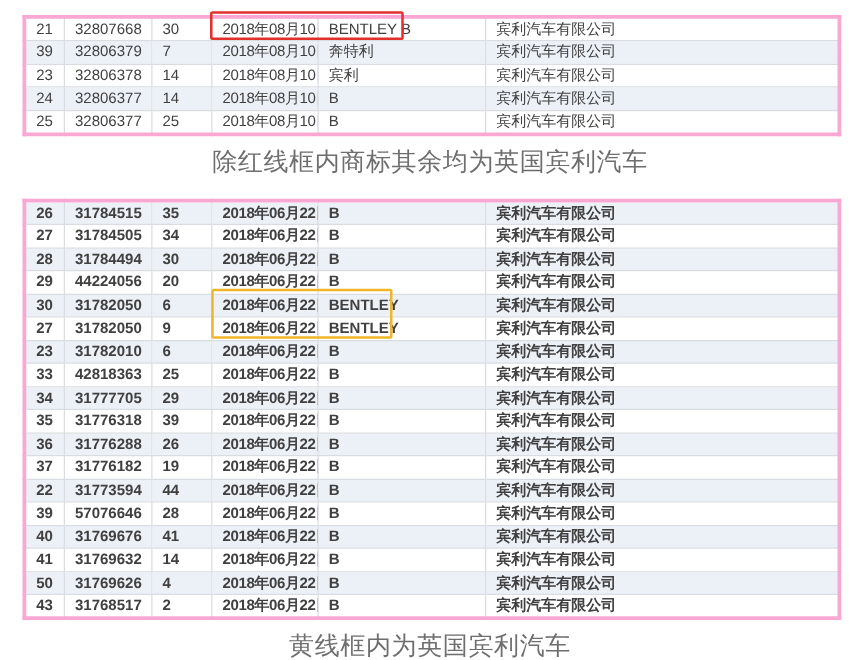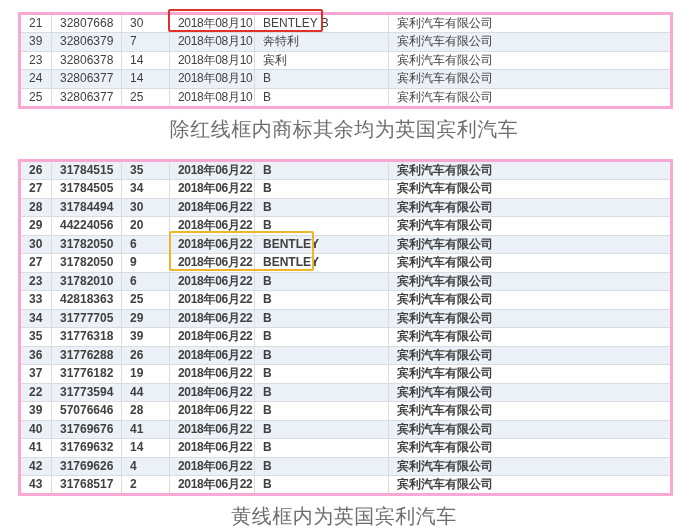--- a/index.html
+++ b/index.html
@@ -226,21 +226,21 @@
   </tr>
         <tr>
     <td class="c-no">41</td>
     <td class="c-reg">31769632</td>
     <td class="c-cls">14</td>
     <td class="c-date">2018年06月22日</td>
     <td class="c-name">B</td>
     <td class="c-company">宾利汽车有限公司</td>
   </tr>
         <tr>
-    <td class="c-no">42</td>
+    <td class="c-no">50</td>
     <td class="c-reg">31769626</td>
     <td class="c-cls">4</td>
     <td class="c-date">2018年06月22日</td>
     <td class="c-name">B</td>
     <td class="c-company">宾利汽车有限公司</td>
   </tr>
         <tr>
     <td class="c-no">43</td>
     <td class="c-reg">31768517</td>
     <td class="c-cls">2</td>

